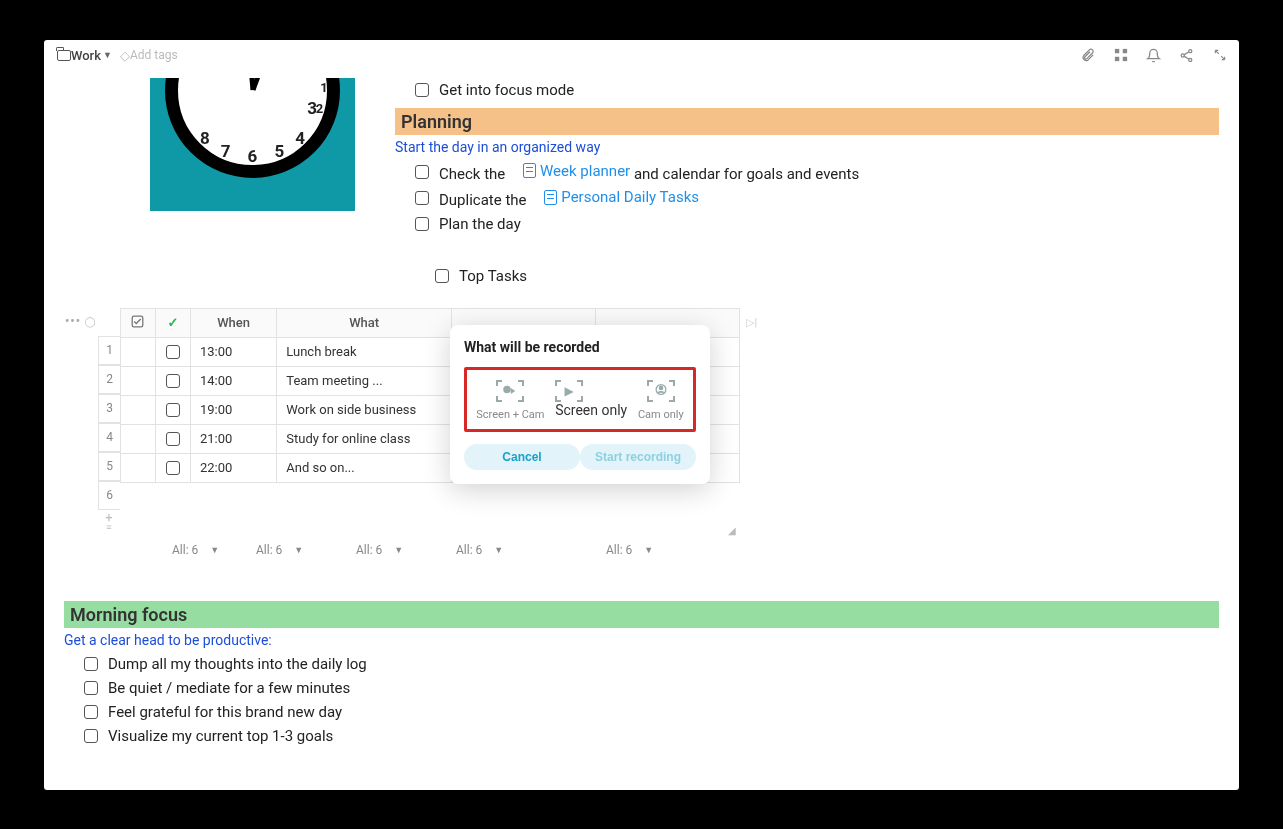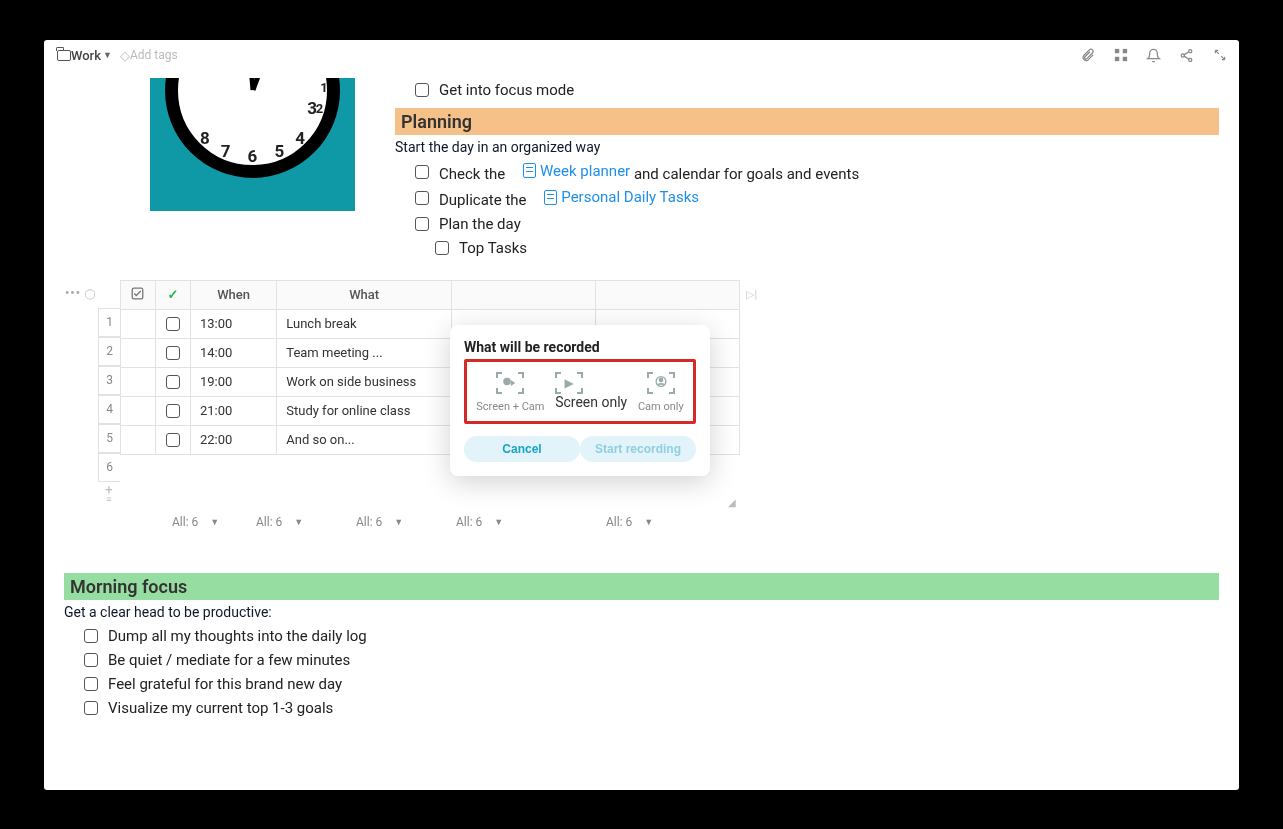--- a/index.html
+++ b/index.html
@@ -71,23 +71,23 @@
   .page-icon:before, .page-icon:after { content:''; position:absolute; left:2px; right:2px; height:1.3px; background:#1f8feb; }
   .page-icon:before { top: 3px; } .page-icon:after { top: 7px; }
   .section-header {
     padding: 3px 6px;
     font-size: 18px;
     font-weight: 600;
     margin: 6px 0 4px 0;
   }
   .hdr-orange { background: #f6c189; }
   .hdr-green { background: #96dda1; }
-  .section-sub { font-size: 14px; color: #0f172a; margin-bottom: 4px; }
+  .section-sub { font-size: 14px; color: #1d4ed8; margin-bottom: 4px; }
   .indent1 { padding-left: 20px; }
-  .indent2 { padding-left: 40px; }
+  .indent2 { padding-left: 40px; margin-top: 28px; }
   
   .table-wrap { margin-top: 20px; position: relative; display:flex; }
   .side-dots { color:#aaa; font-weight:700; letter-spacing:1px; width:18px; padding-top:6px; font-size:12px; text-align:center; }
   .row-ctrl { width:22px; display:flex; flex-direction:column; }
   .row-ctrl .spacer-head { height:28px; }
   .row-ctrl .rn { height:29px; border:1px solid #e2e2e2; border-right:none; display:flex; align-items:center; justify-content:center; font-size:12px; color:#888; background:#fff; }
   table { border-collapse: collapse; width: 620px; table-layout: fixed; }
   th, td { border: 1px solid #e2e2e2; padding: 5px 9px; font-size: 13px; text-align: left; height:29px; overflow:hidden; white-space:nowrap; text-overflow:ellipsis; }
   th { background: #fafafa; font-weight: 500; color: #555; text-align:center; }
   td.cb, th.cb { width: 34px; text-align:center; }
@@ -101,21 +101,21 @@
   .modal {
     position: absolute;
     left: 406px; top: 285px;
     width: 260px;
     background: #fff;
     border-radius: 8px;
     box-shadow: 0 6px 28px rgba(0,0,0,0.18);
     padding: 14px 14px 14px 14px;
     z-index: 50;
   }
-  .modal h4 { font-size: 14px; font-weight: 700; color: #222; margin-bottom: 4px; }
+  .modal h4 { font-size: 14px; font-weight: 700; color: #222; margin-bottom: 12px; }
   .rec-opts {
     border: 3px solid #d72828;
     padding: 10px 4px 8px 4px;
     display: flex;
     justify-content: space-around;
     margin-bottom: 12px;
     border-radius: 2px;
   }
   .rec-opt { display:flex; flex-direction:column; align-items:center; gap:6px; color:#888; font-size:11px; cursor:pointer; }
   .rec-ico { width:28px; height:22px; position:relative; }

